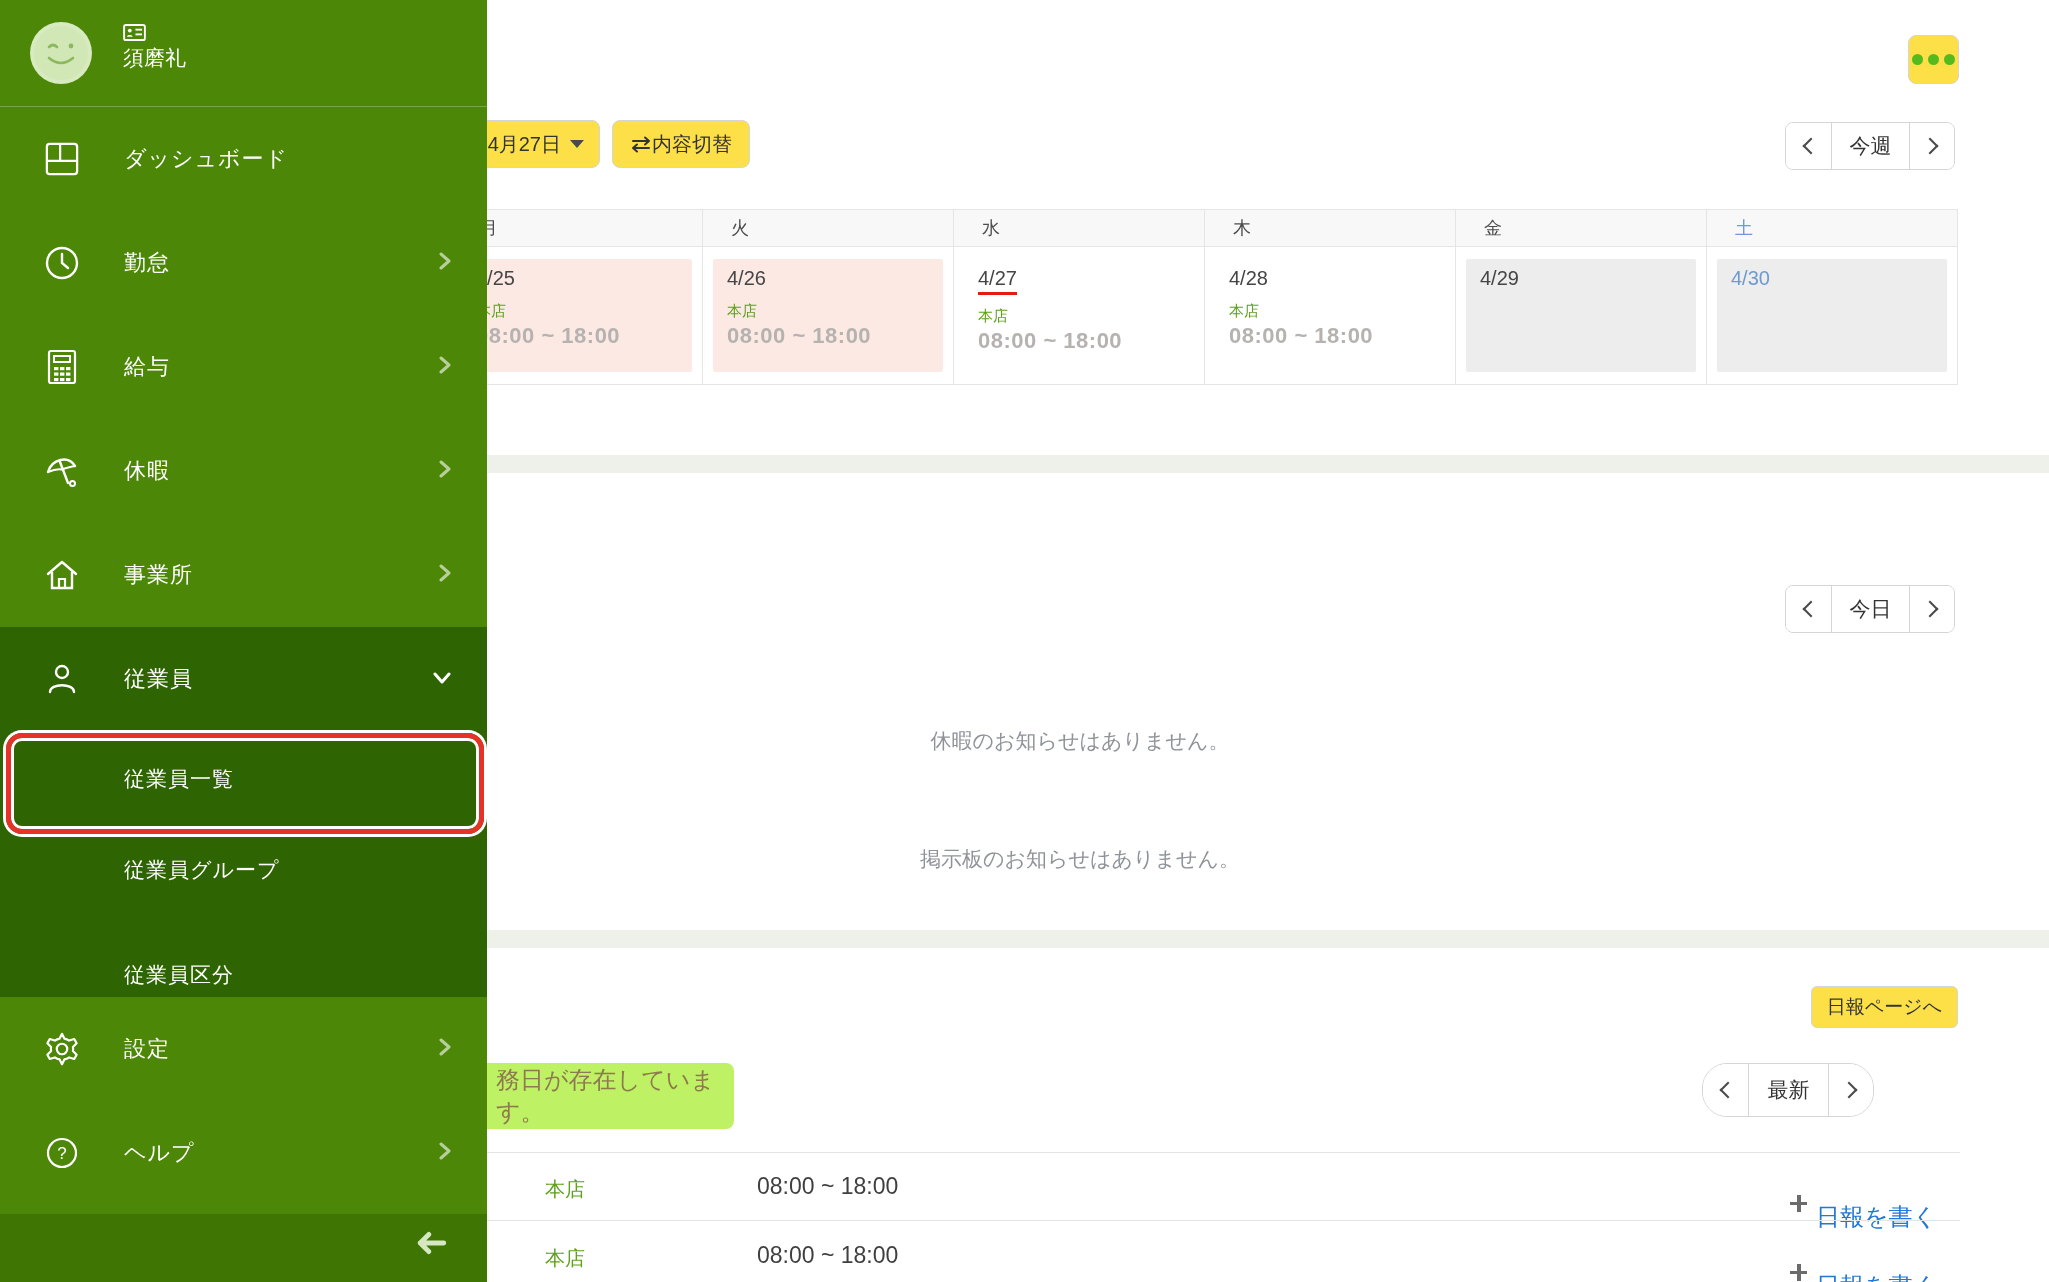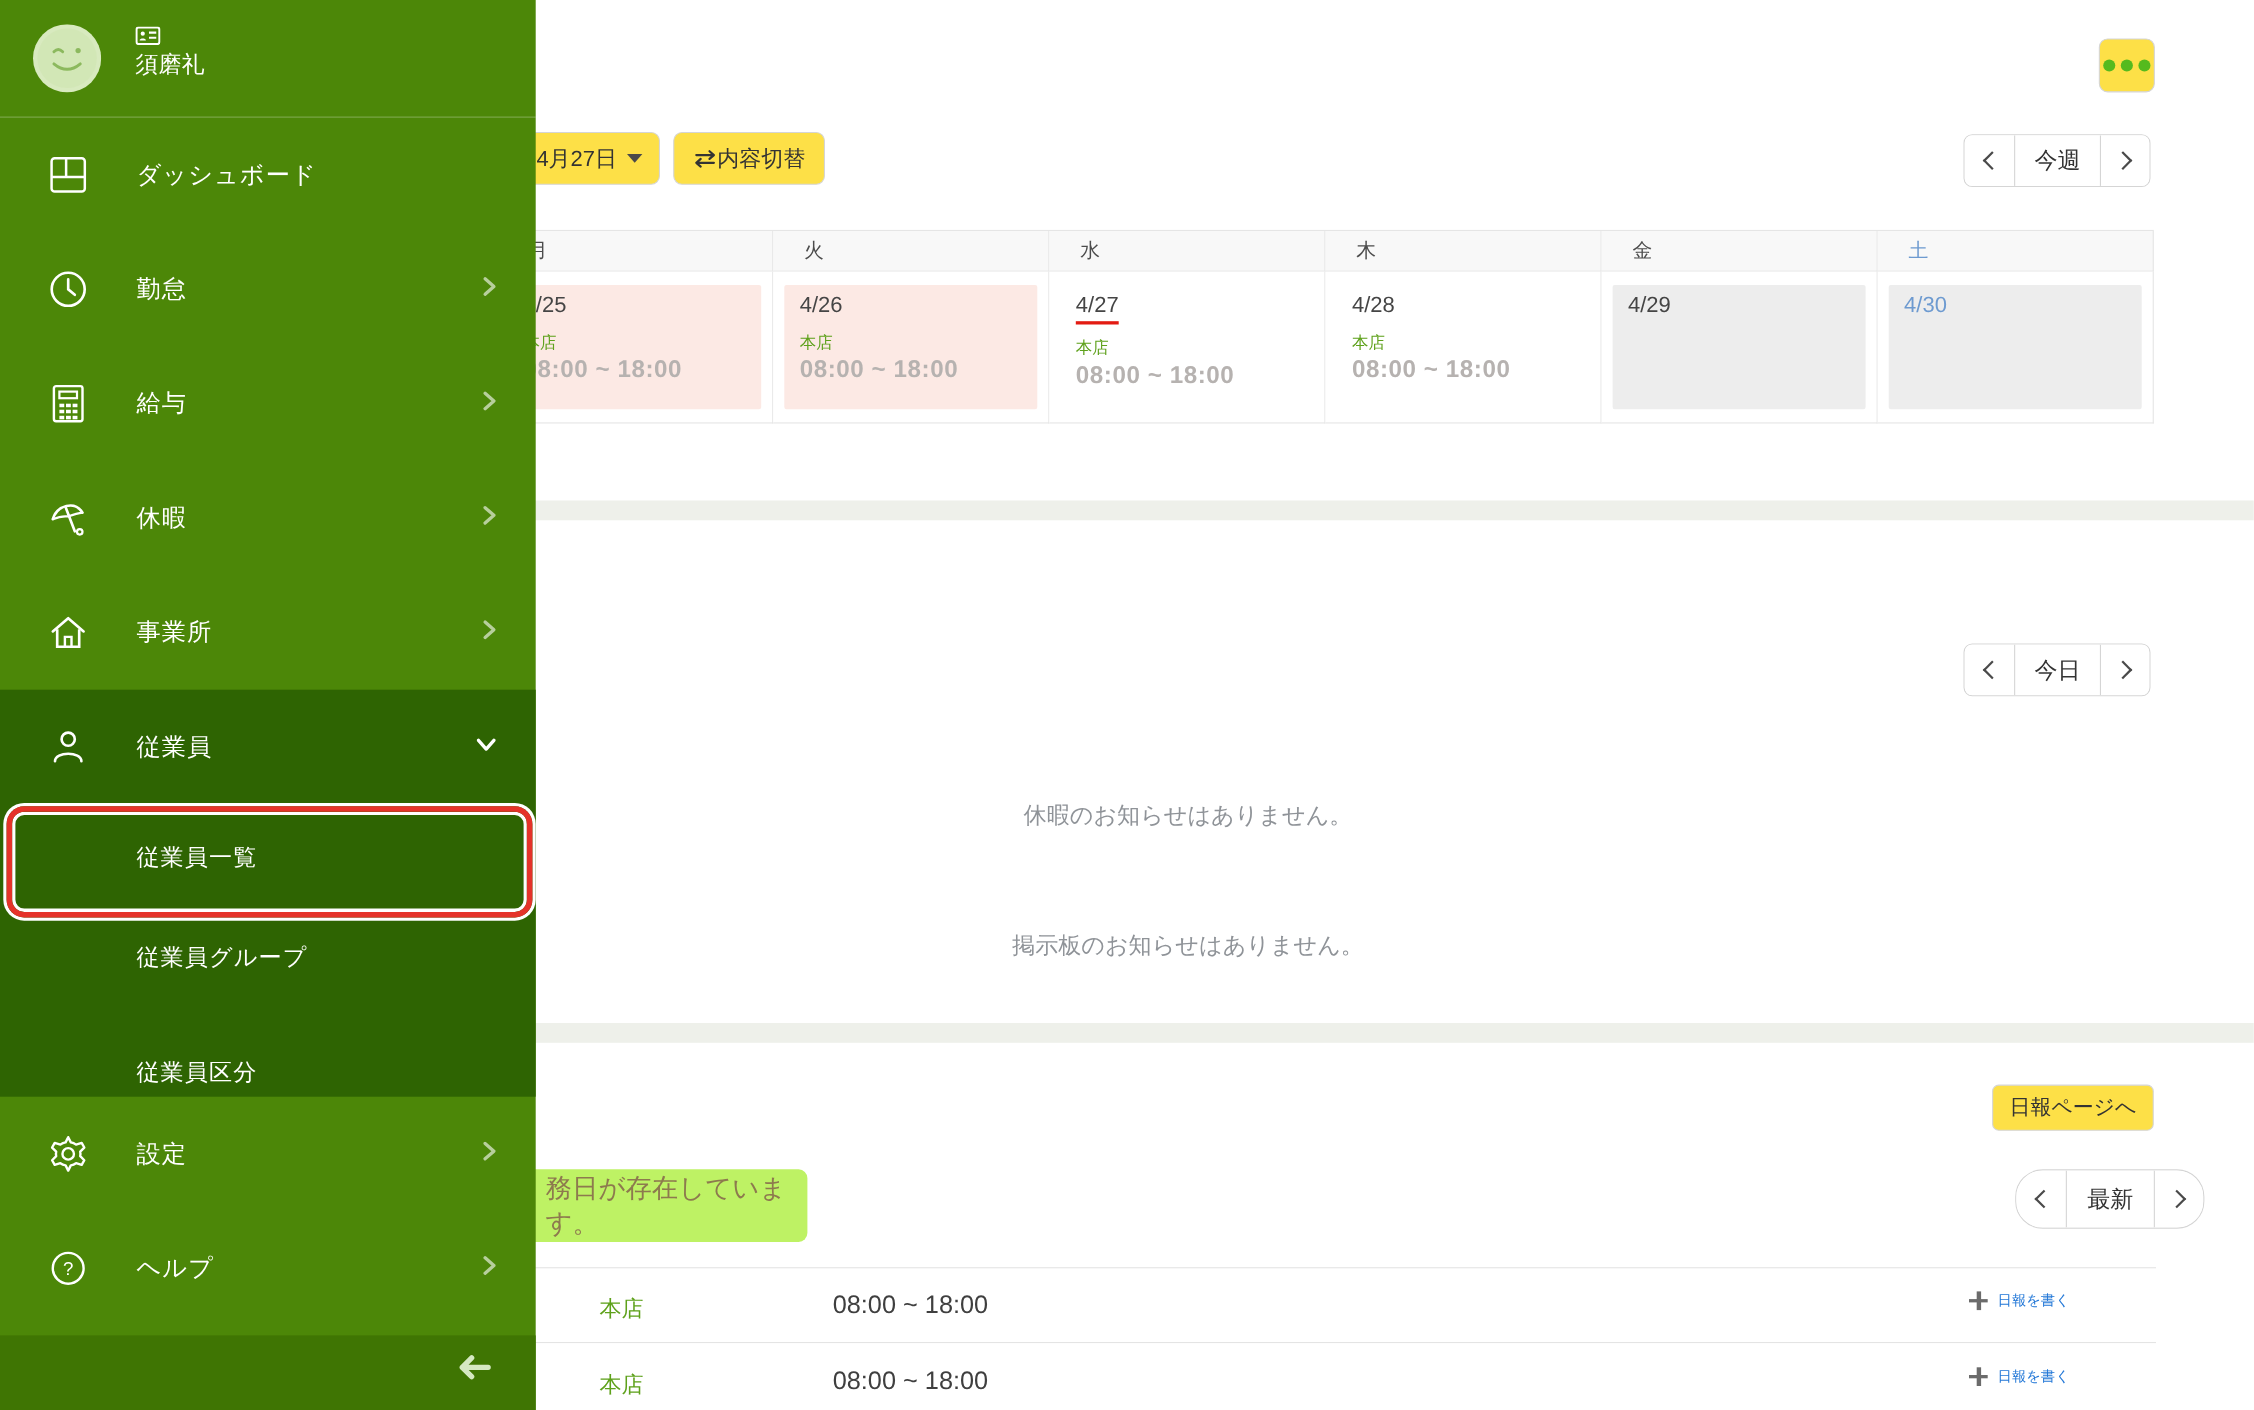--- a/index.html
+++ b/index.html
@@ -81,21 +81,21 @@
   .warnbox{position:absolute;left:420px;top:1063px;width:314px;height:66px;background:#bef264;
     border-radius:8px;display:flex;align-items:center;box-sizing:border-box;padding-left:76px;
     font-size:24px;color:#8d7a4e;}
   .rowline{position:absolute;left:451px;width:1509px;height:1px;background:#e4e4e4;}
   .r-loc{position:absolute;left:545px;font-size:20px;color:#5ea11b;}
   .r-time{position:absolute;left:757px;font-size:23px;color:#3f3f3f;}
   .r-link{position:absolute;left:1790px;width:160px;display:flex;align-items:center;cursor:pointer;}
   .plus{position:relative;width:17px;height:17px;margin-right:9px;display:inline-block;}
   .plus::before{content:"";position:absolute;left:0;top:7px;width:17px;height:3.5px;background:#6b6b6b;}
   .plus::after{content:"";position:absolute;left:7px;top:0;width:3.5px;height:17px;background:#6b6b6b;}
-  .r-link-text{font-size:13px;color:#2277d7;font-weight:500;}
+  .r-link-text{font-size:24px;color:#2277d7;font-weight:500;margin-top:28px;}
 </style>
 </head>
 <body>
 
 <div class="canvas">
 
   <div class="btn abs more-btn">
     <span class="dot"></span>
     <span class="dot"></span>
     <span class="dot"></span>
@@ -190,21 +190,21 @@
       </button>
   </div>
 
   <div class="msg" style="top:727px;">休暇のお知らせはありません。</div>
   <div class="msg" style="top:845px;">掲示板のお知らせはありません。</div>
 
   <div class="btn abs report-btn">日報ページへ</div>
 
   <div class="warnbox">務日が存在しています。</div>
 
-  <div class="segnav" style="left:1832px;top:1063px;height:54px;border-radius:25px;">
+  <div class="segnav" style="left:1702px;top:1063px;height:54px;border-radius:25px;">
     <button class="seg seg-side">
         <span class="chev chev-l"></span>
       </button>
     <button class="seg" style="width:80px;">最新</button>
     <button class="seg seg-side">
         <span class="chev chev-r"></span>
       </button>
   </div>
 
   <div class="rowline" style="top:1152px;"></div>

